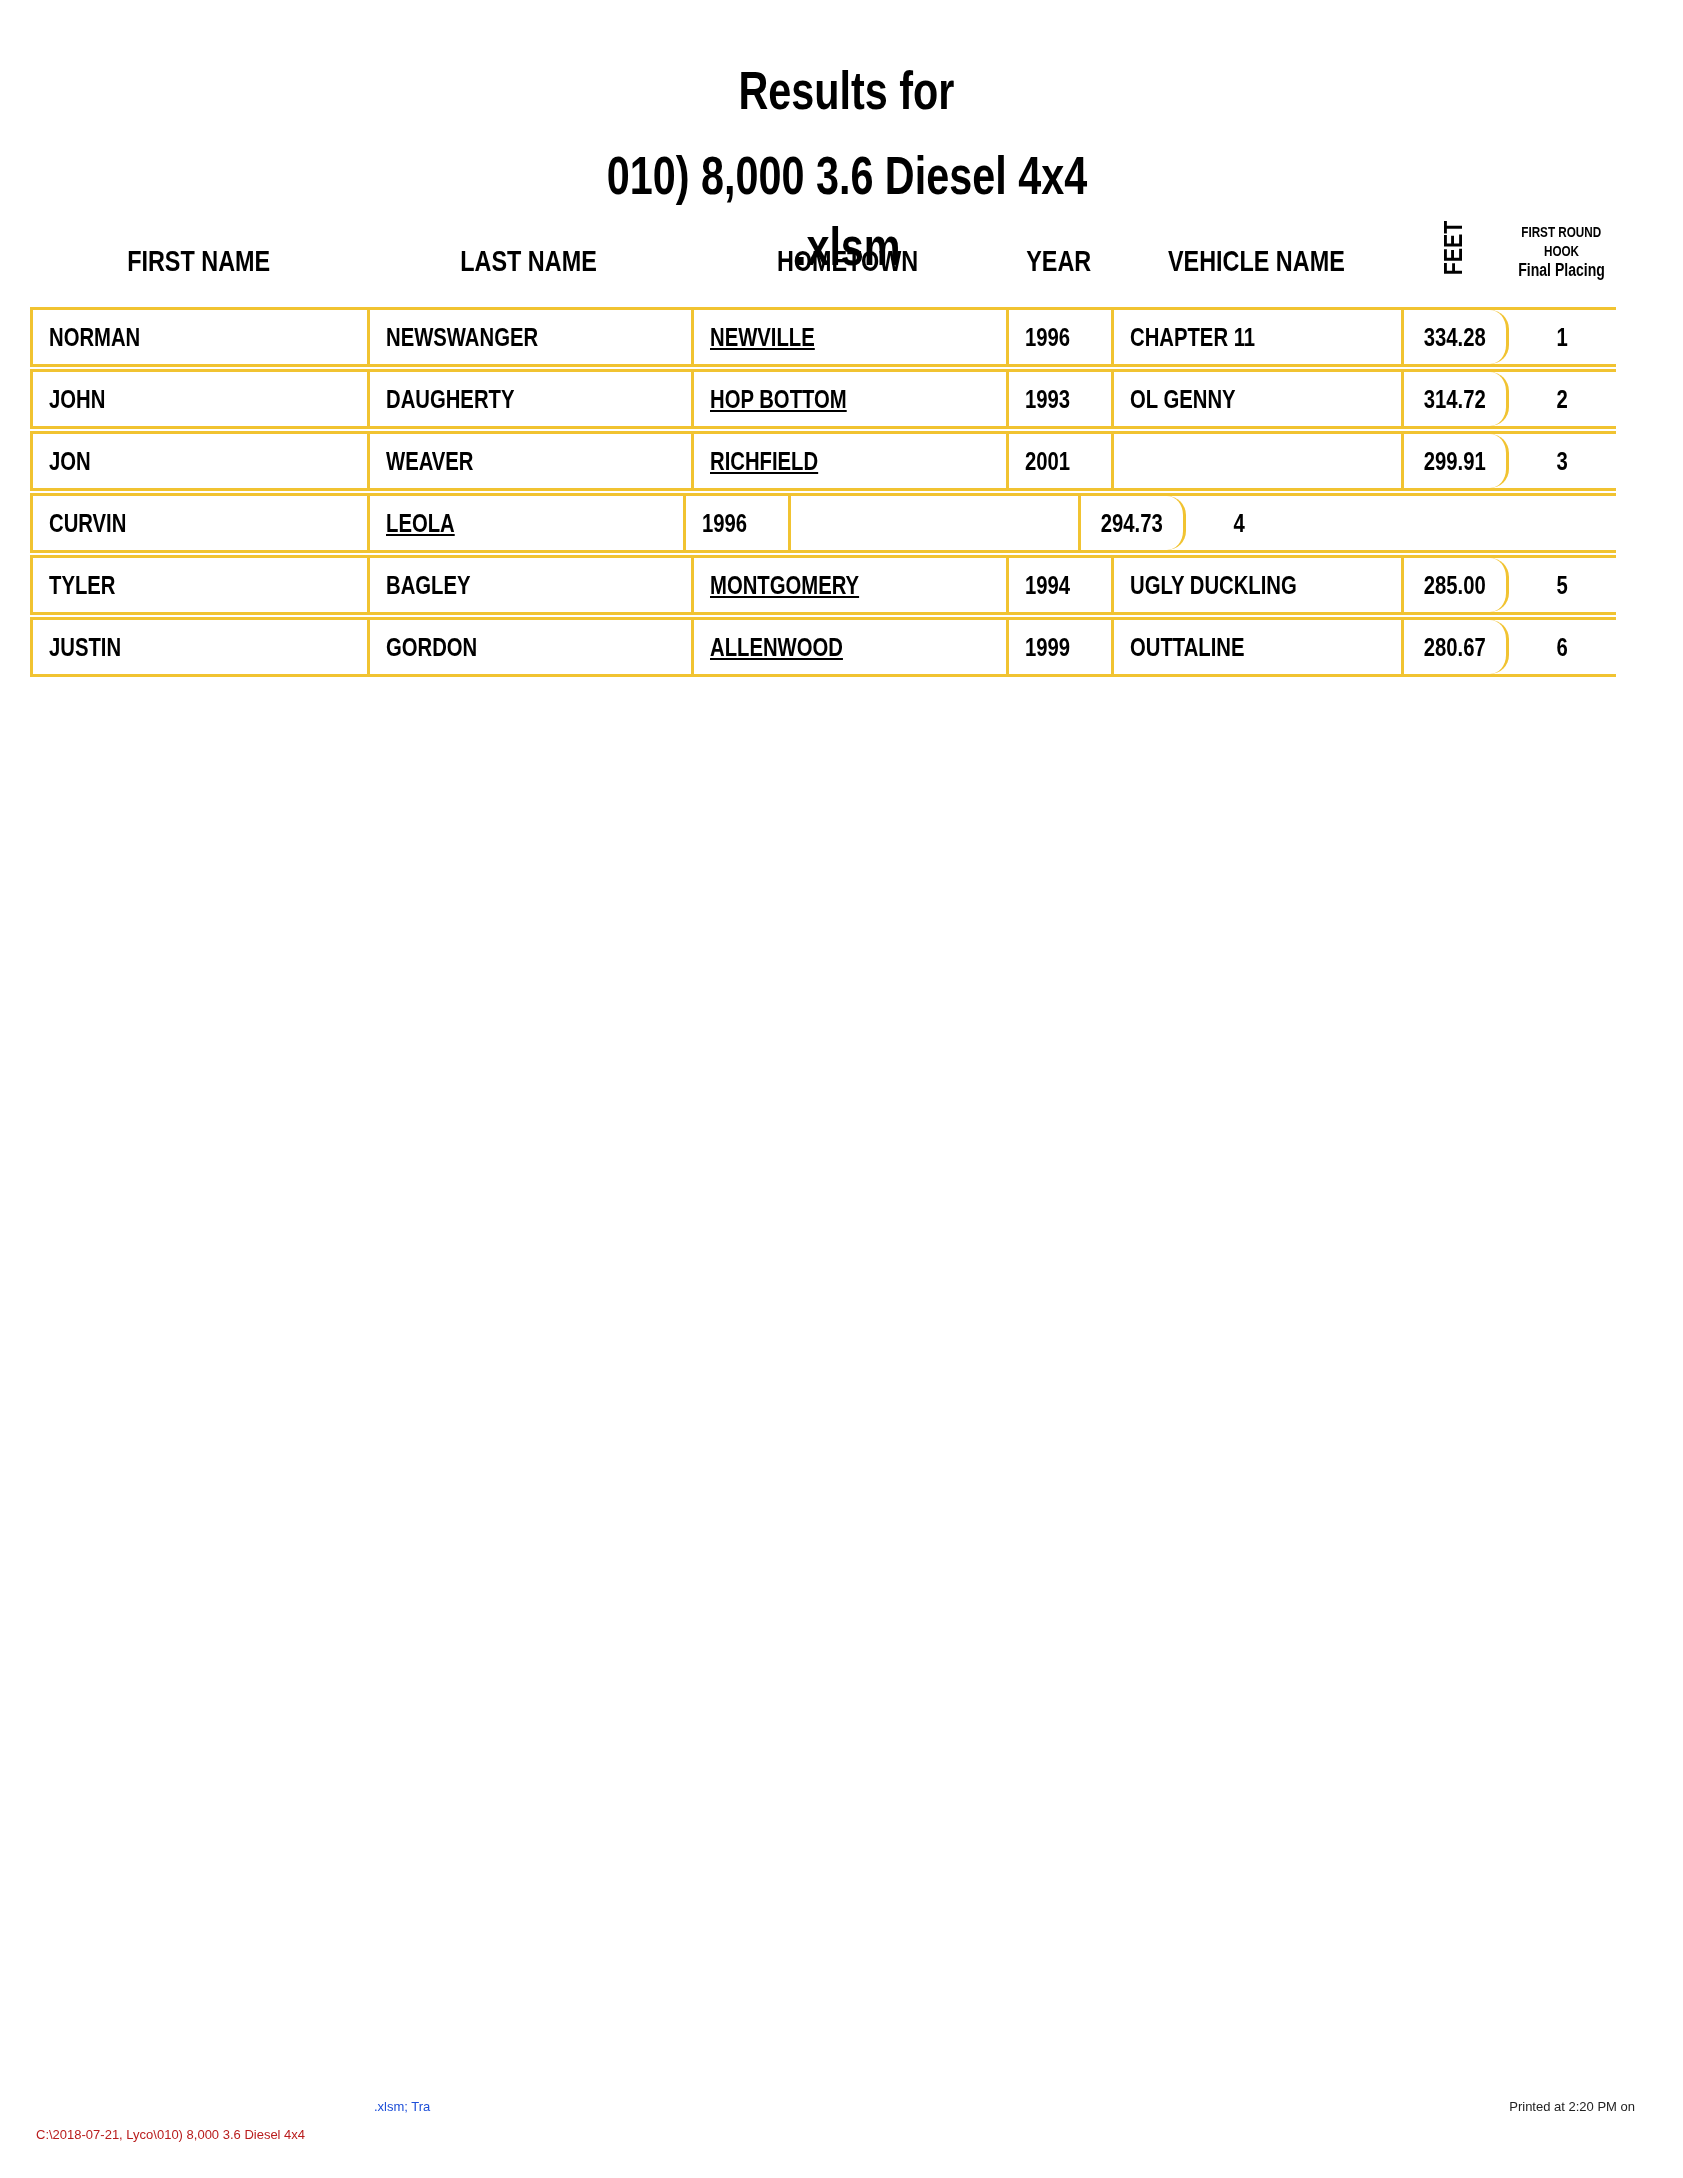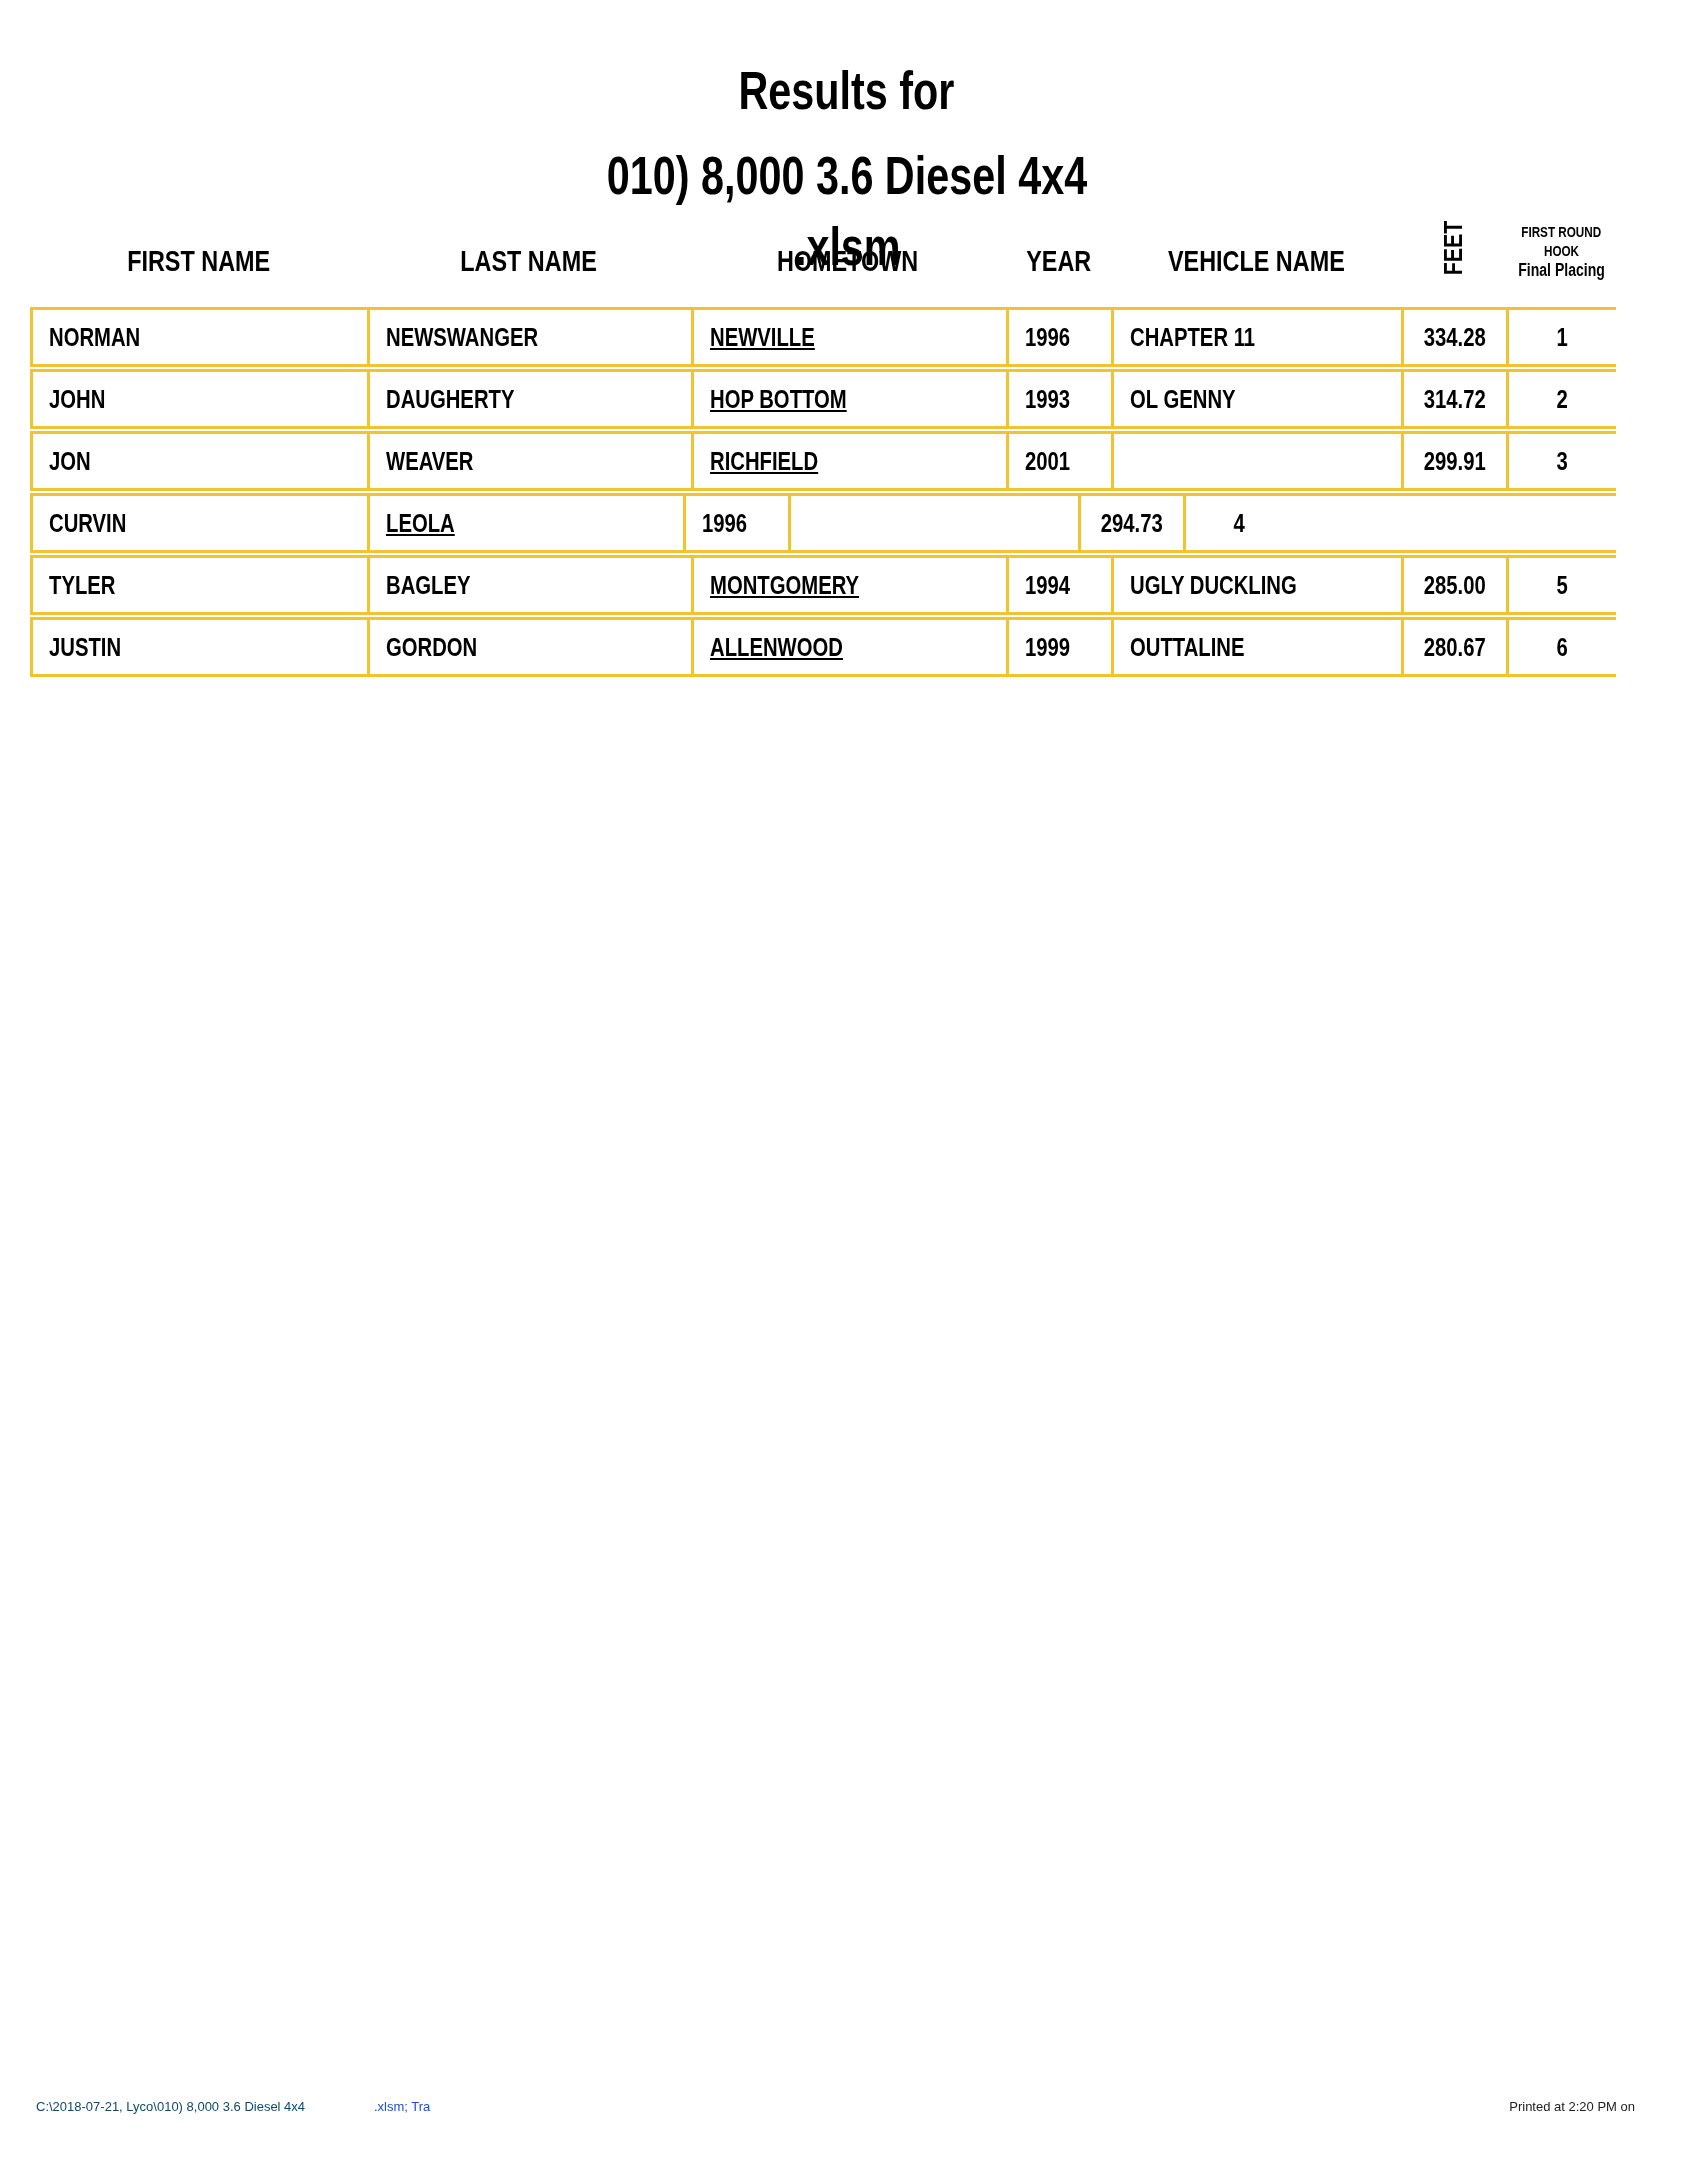--- a/index.html
+++ b/index.html
@@ -45,21 +45,21 @@
   #rows{position:absolute;left:30px;top:307px;width:1586px;}
   .trow{
     display:flex;box-sizing:border-box;height:60px;margin-bottom:2px;
     border:3px solid var(--gold,#F1C331);border-right:none;background:#fff;
   }
   .cell{
     box-sizing:border-box;border-right:3px solid var(--gold,#F1C331);
     display:flex;align-items:center;font-weight:bold;font-size:26px;line-height:26px;
     padding-left:16px;overflow:visible;
   }
-  .cell.center{justify-content:center;padding-left:0;}
+  .cell.center{justify-content:center;padding-left:0;border-radius:19px;}
   .cell.c1{width:337px;}
   .cell.c2{width:324px;}
   .cell.c3{width:316px;text-decoration:underline;}
   .cell.c4{width:105px;}
   .cell.c5{width:290px;}
   .cell.c6{width:105px;}
   .cell.c7{width:107px;border-right:none;}
 
   
   .footer{position:absolute;top:2099px;font-size:13px;line-height:16px;color:#222;}
@@ -222,16 +222,16 @@
       </div>
       <div class="cell c6 center">
         <span class="cond-c">280.67</span>
       </div>
       <div class="cell c7 center">
         <span class="cond-c">6</span>
       </div>
     </div>
   </div>
 
-<div class="footer" id="footer-path" style="color: #0c4a6e;">C:\2018-07-21, Lyco\010) 8,000 3.6 Diesel 4x4</div>
+<div class="footer" id="footer-path" style="color: #b91c1c; margin-top: 28px;">C:\2018-07-21, Lyco\010) 8,000 3.6 Diesel 4x4</div>
 <div class="footer" id="footer-center" style="color: #1d4ed8;">.xlsm;  Tra</div>
 <div class="footer" id="footer-right" style="color: rgb(34, 34, 34);">Printed at 2:20 PM on</div>
 
 
 </body></html>

